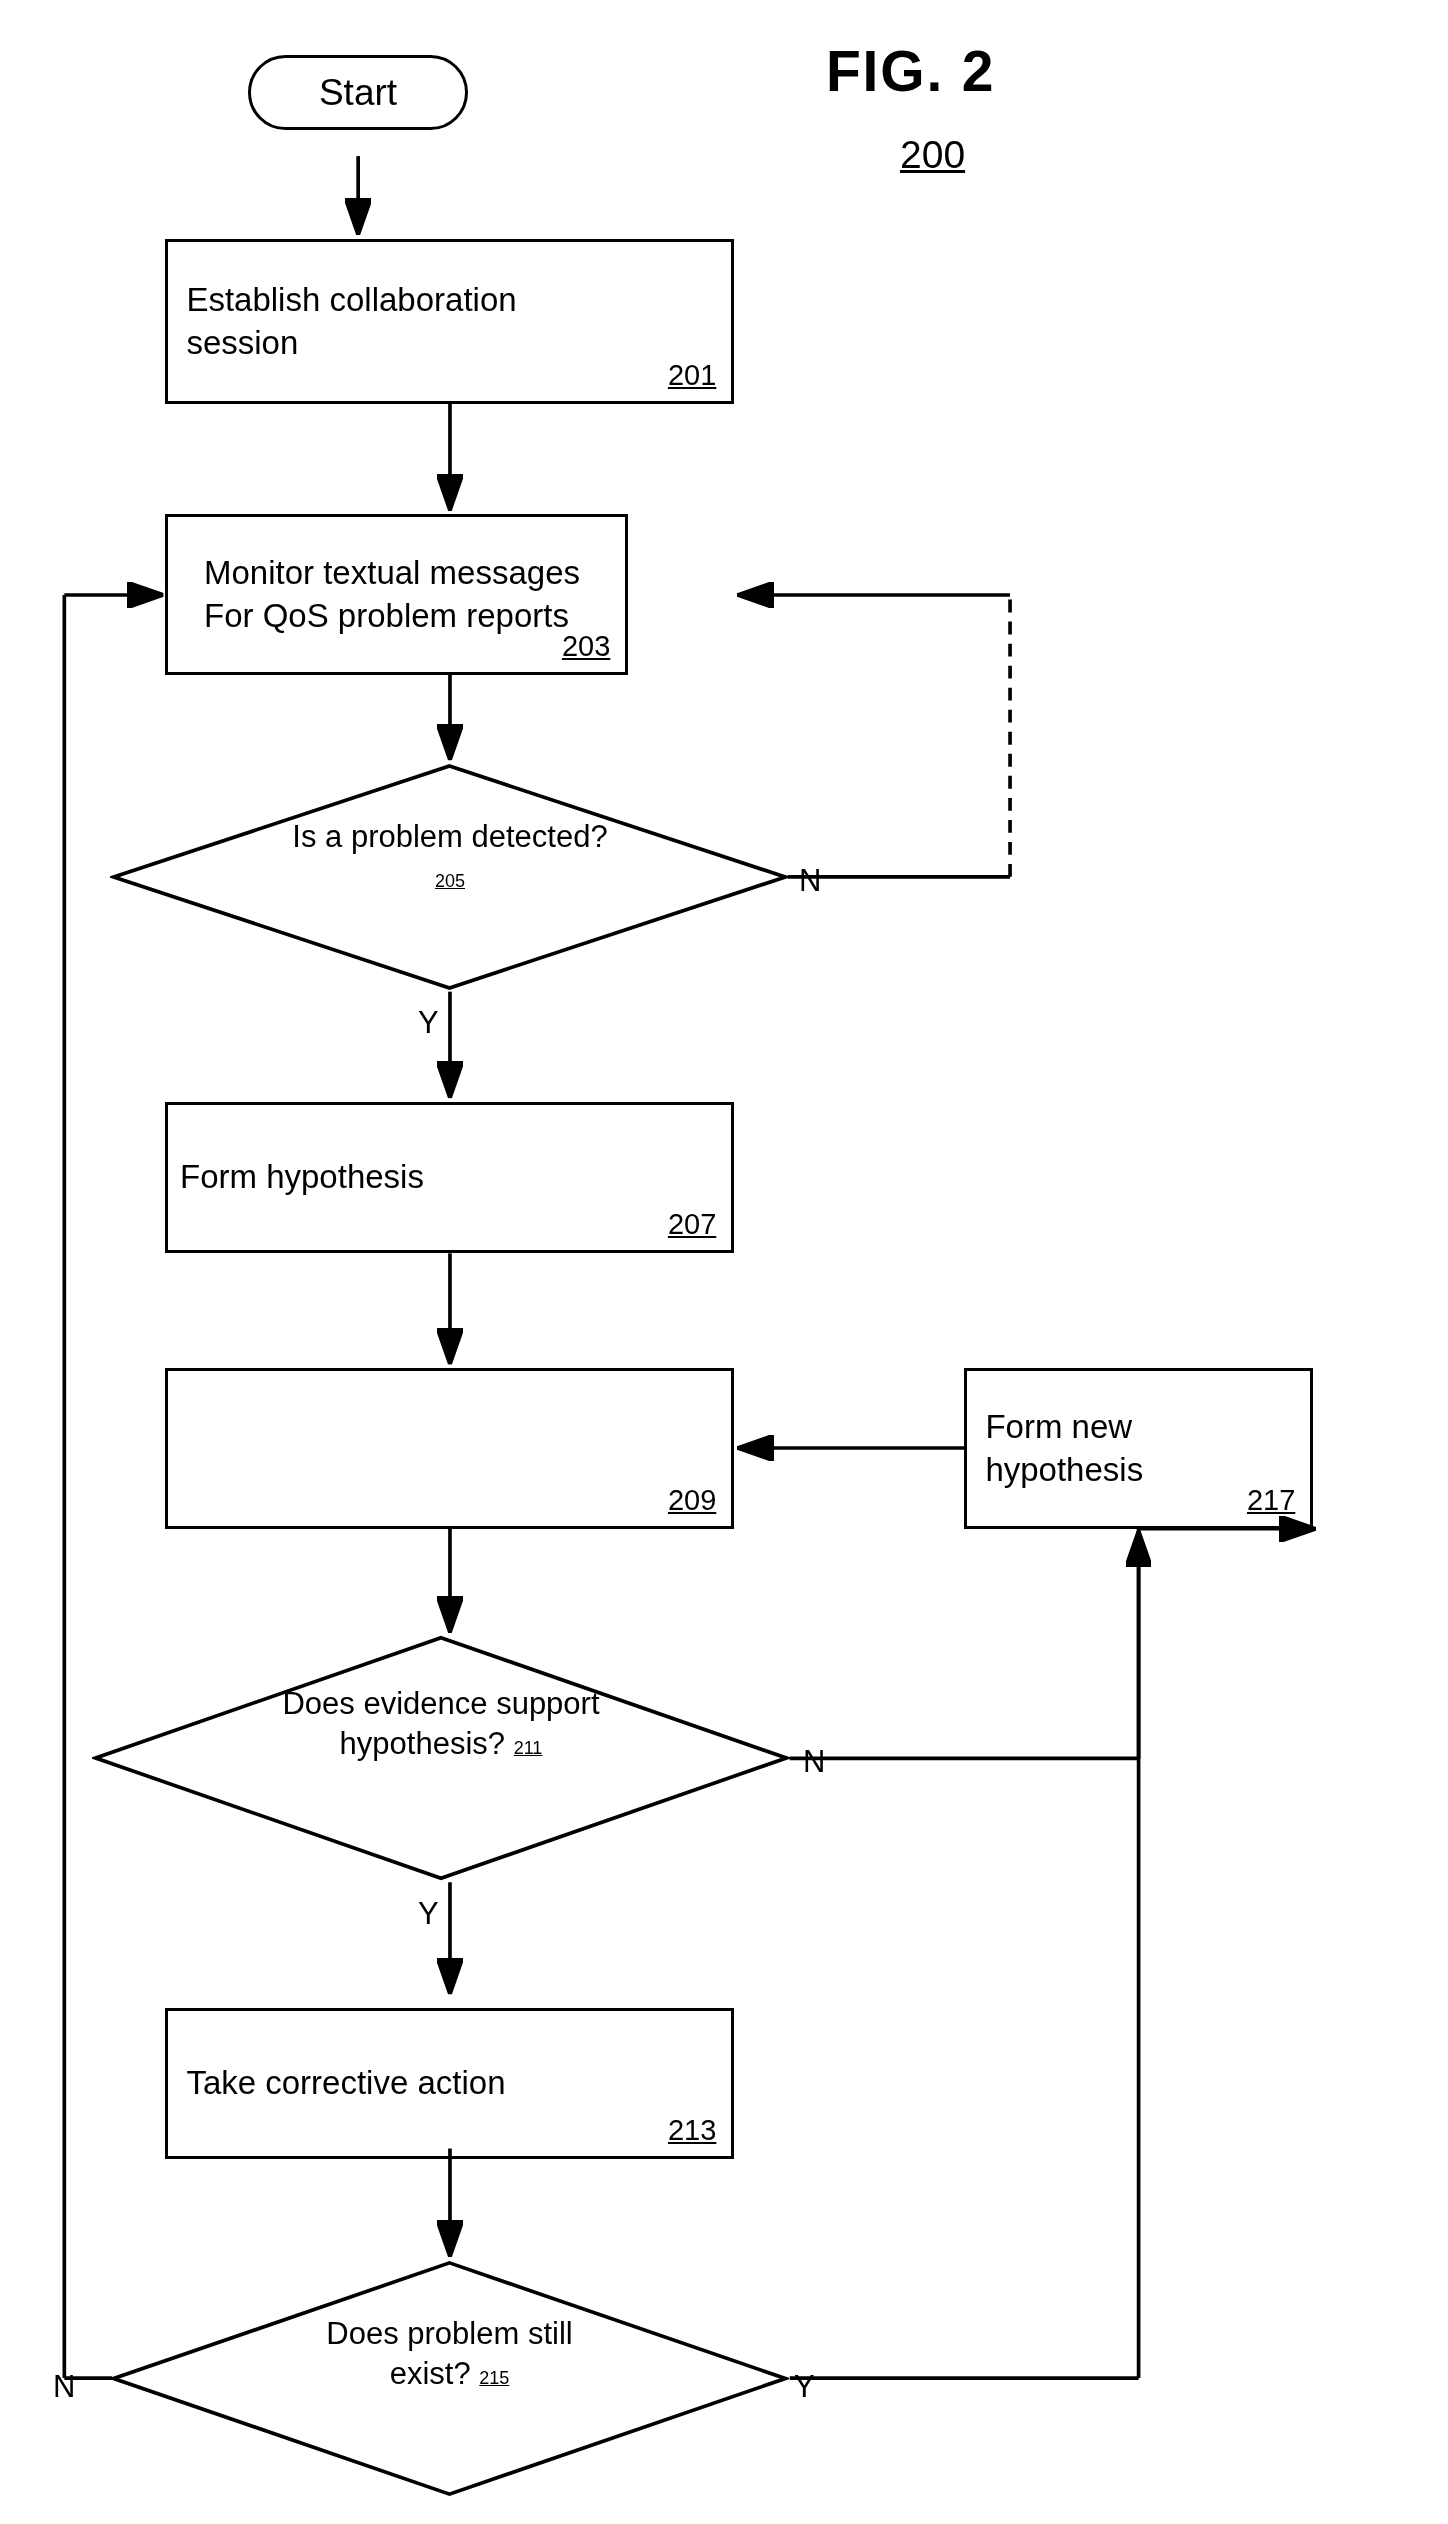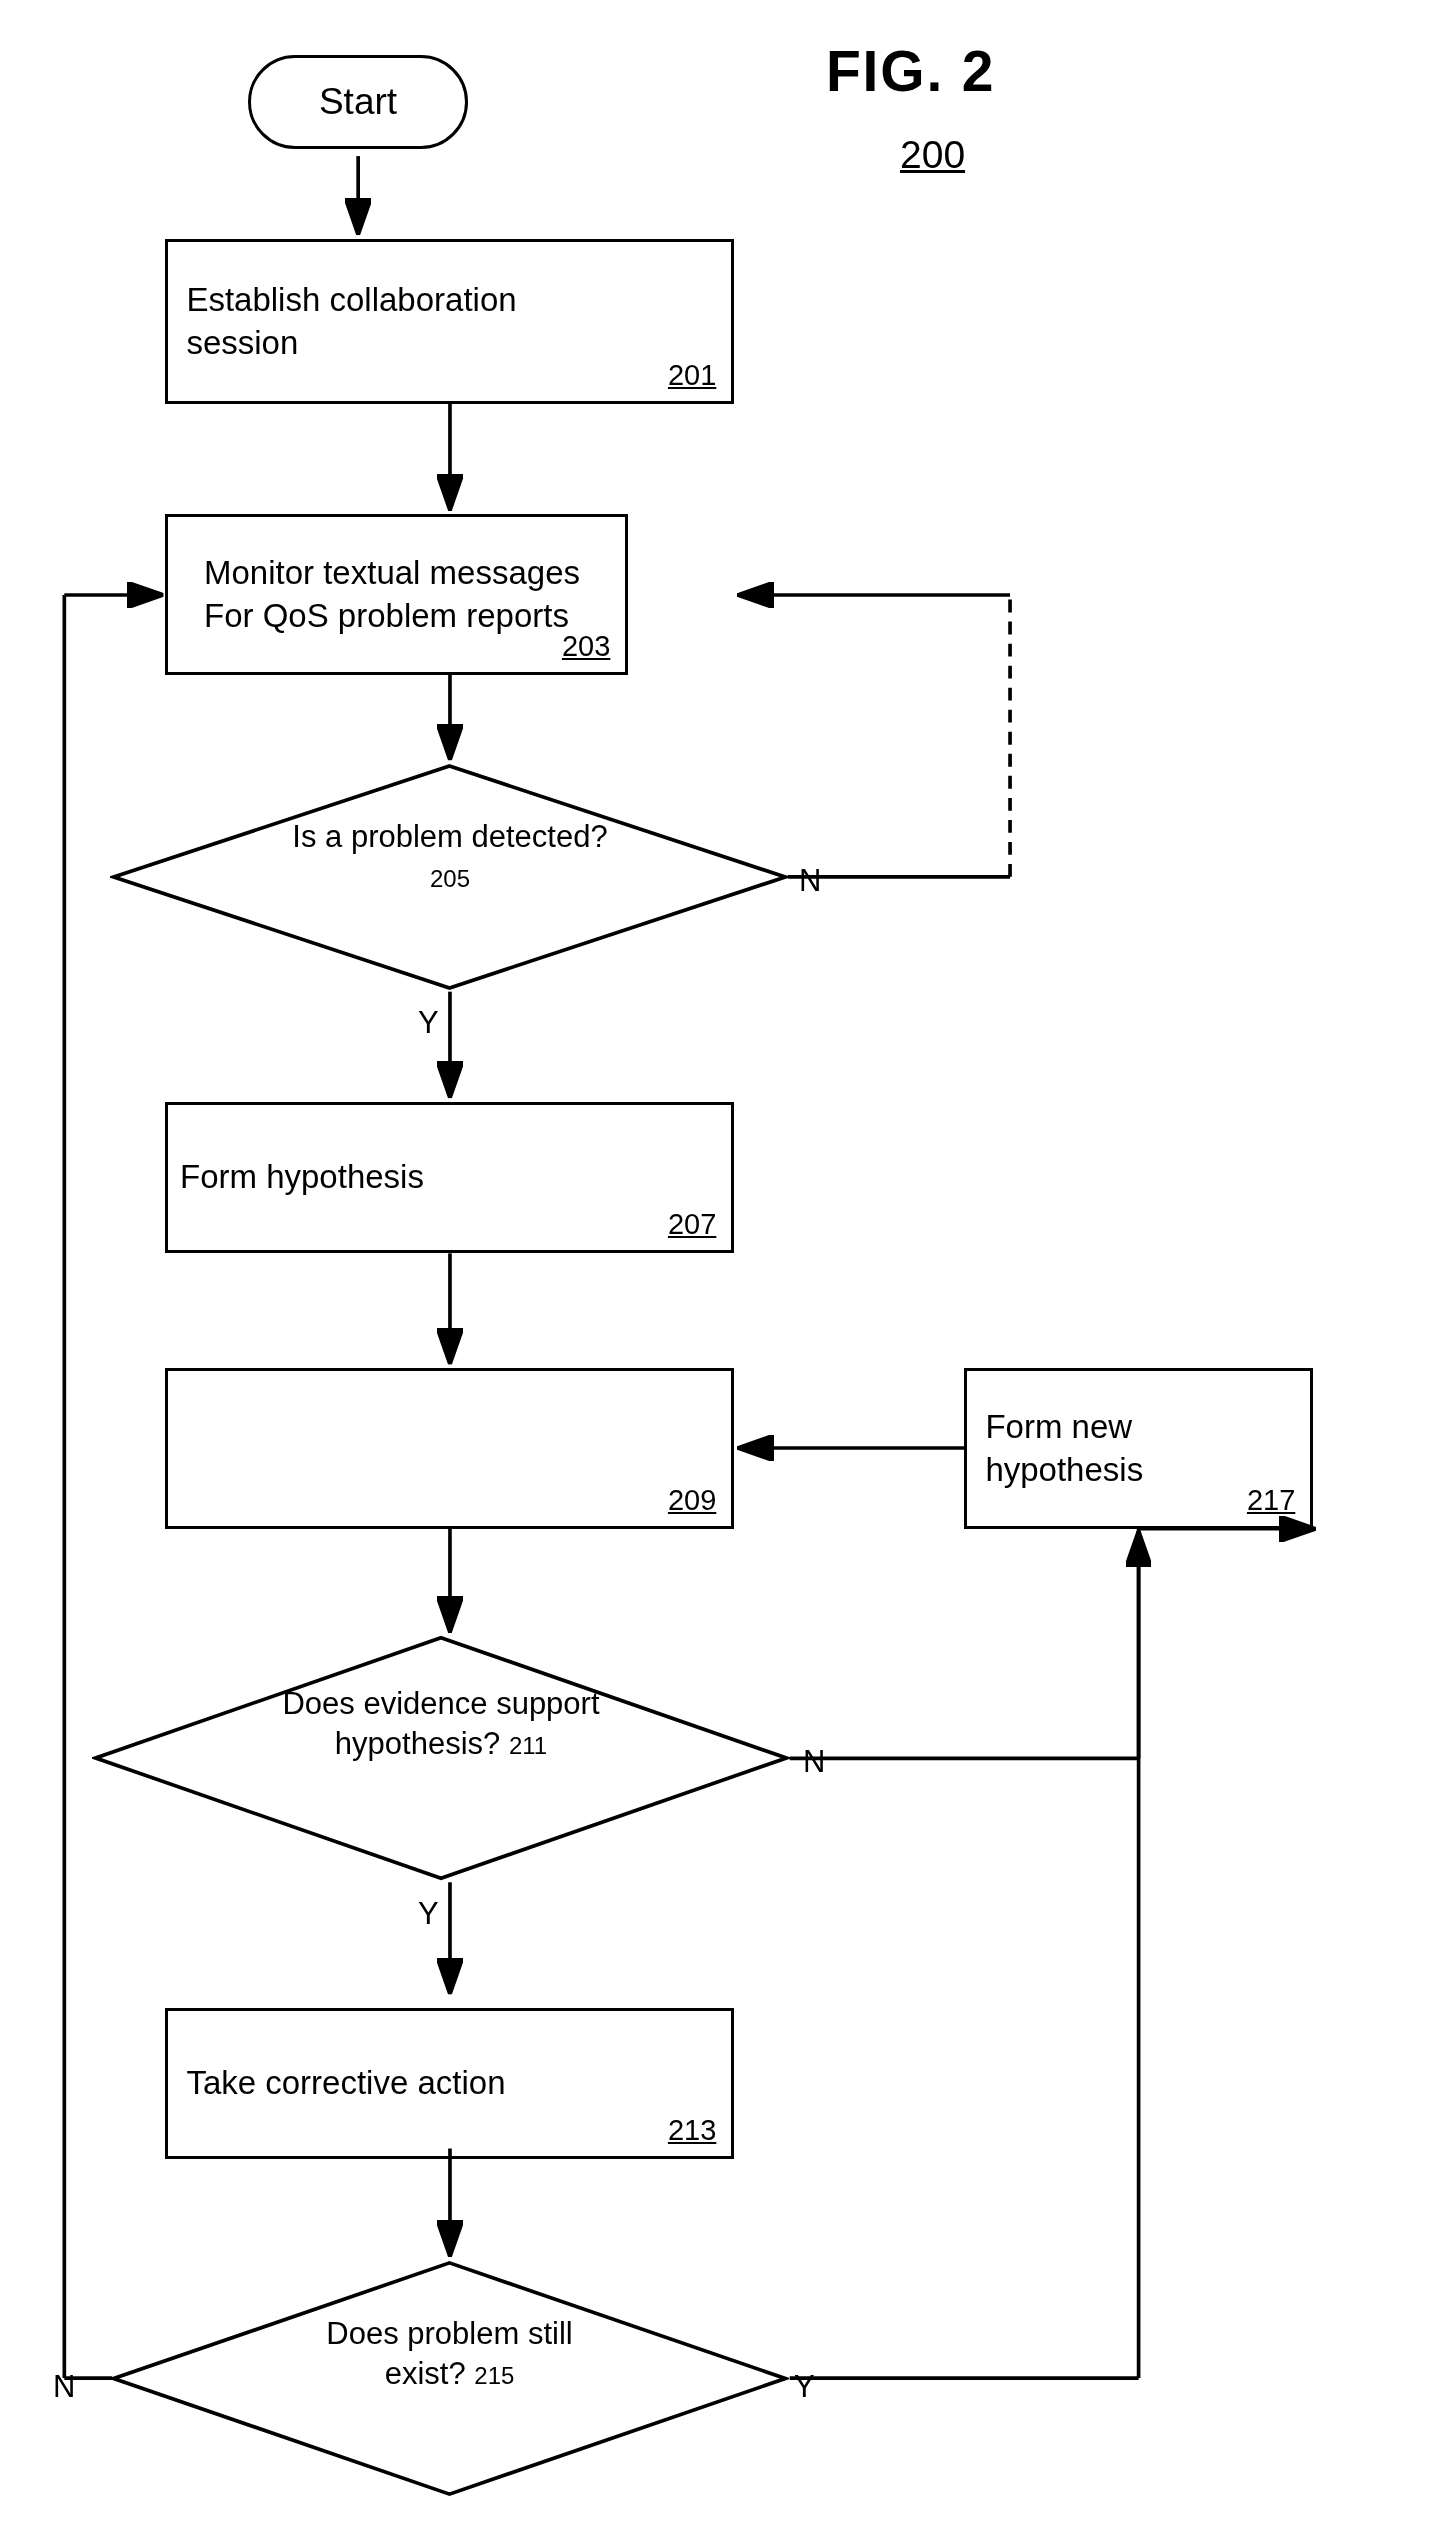--- a/index.html
+++ b/index.html
@@ -35,21 +35,21 @@
       font-size: 39px;
       text-decoration: underline;
     }
 
     
     .start-oval {
       position: absolute;
       top: 55px;
       left: 248px;
       width: 220px;
-      height: 94px;
+      height: 75px;
       border: 3.7px solid black;
       border-radius: 50px;
       display: flex;
       align-items: center;
       justify-content: center;
       font-size: 37px;
       background: white;
     }
 
     
@@ -81,21 +81,22 @@
       display: block;
     }
     .diamond-text {
       position: absolute;
       text-align: center;
       font-size: 31px;
       line-height: 1.3;
       pointer-events: none;
     }
     .diamond-num {
-      font-size: 24px;
+      font-size: 18px;
+      text-decoration: underline;
       margin-top: 12px;
     }
 
     
     svg.arrows {
       position: absolute;
       top: 0; left: 0;
       width: 1449px;
       height: 2525px;
       pointer-events: none;

